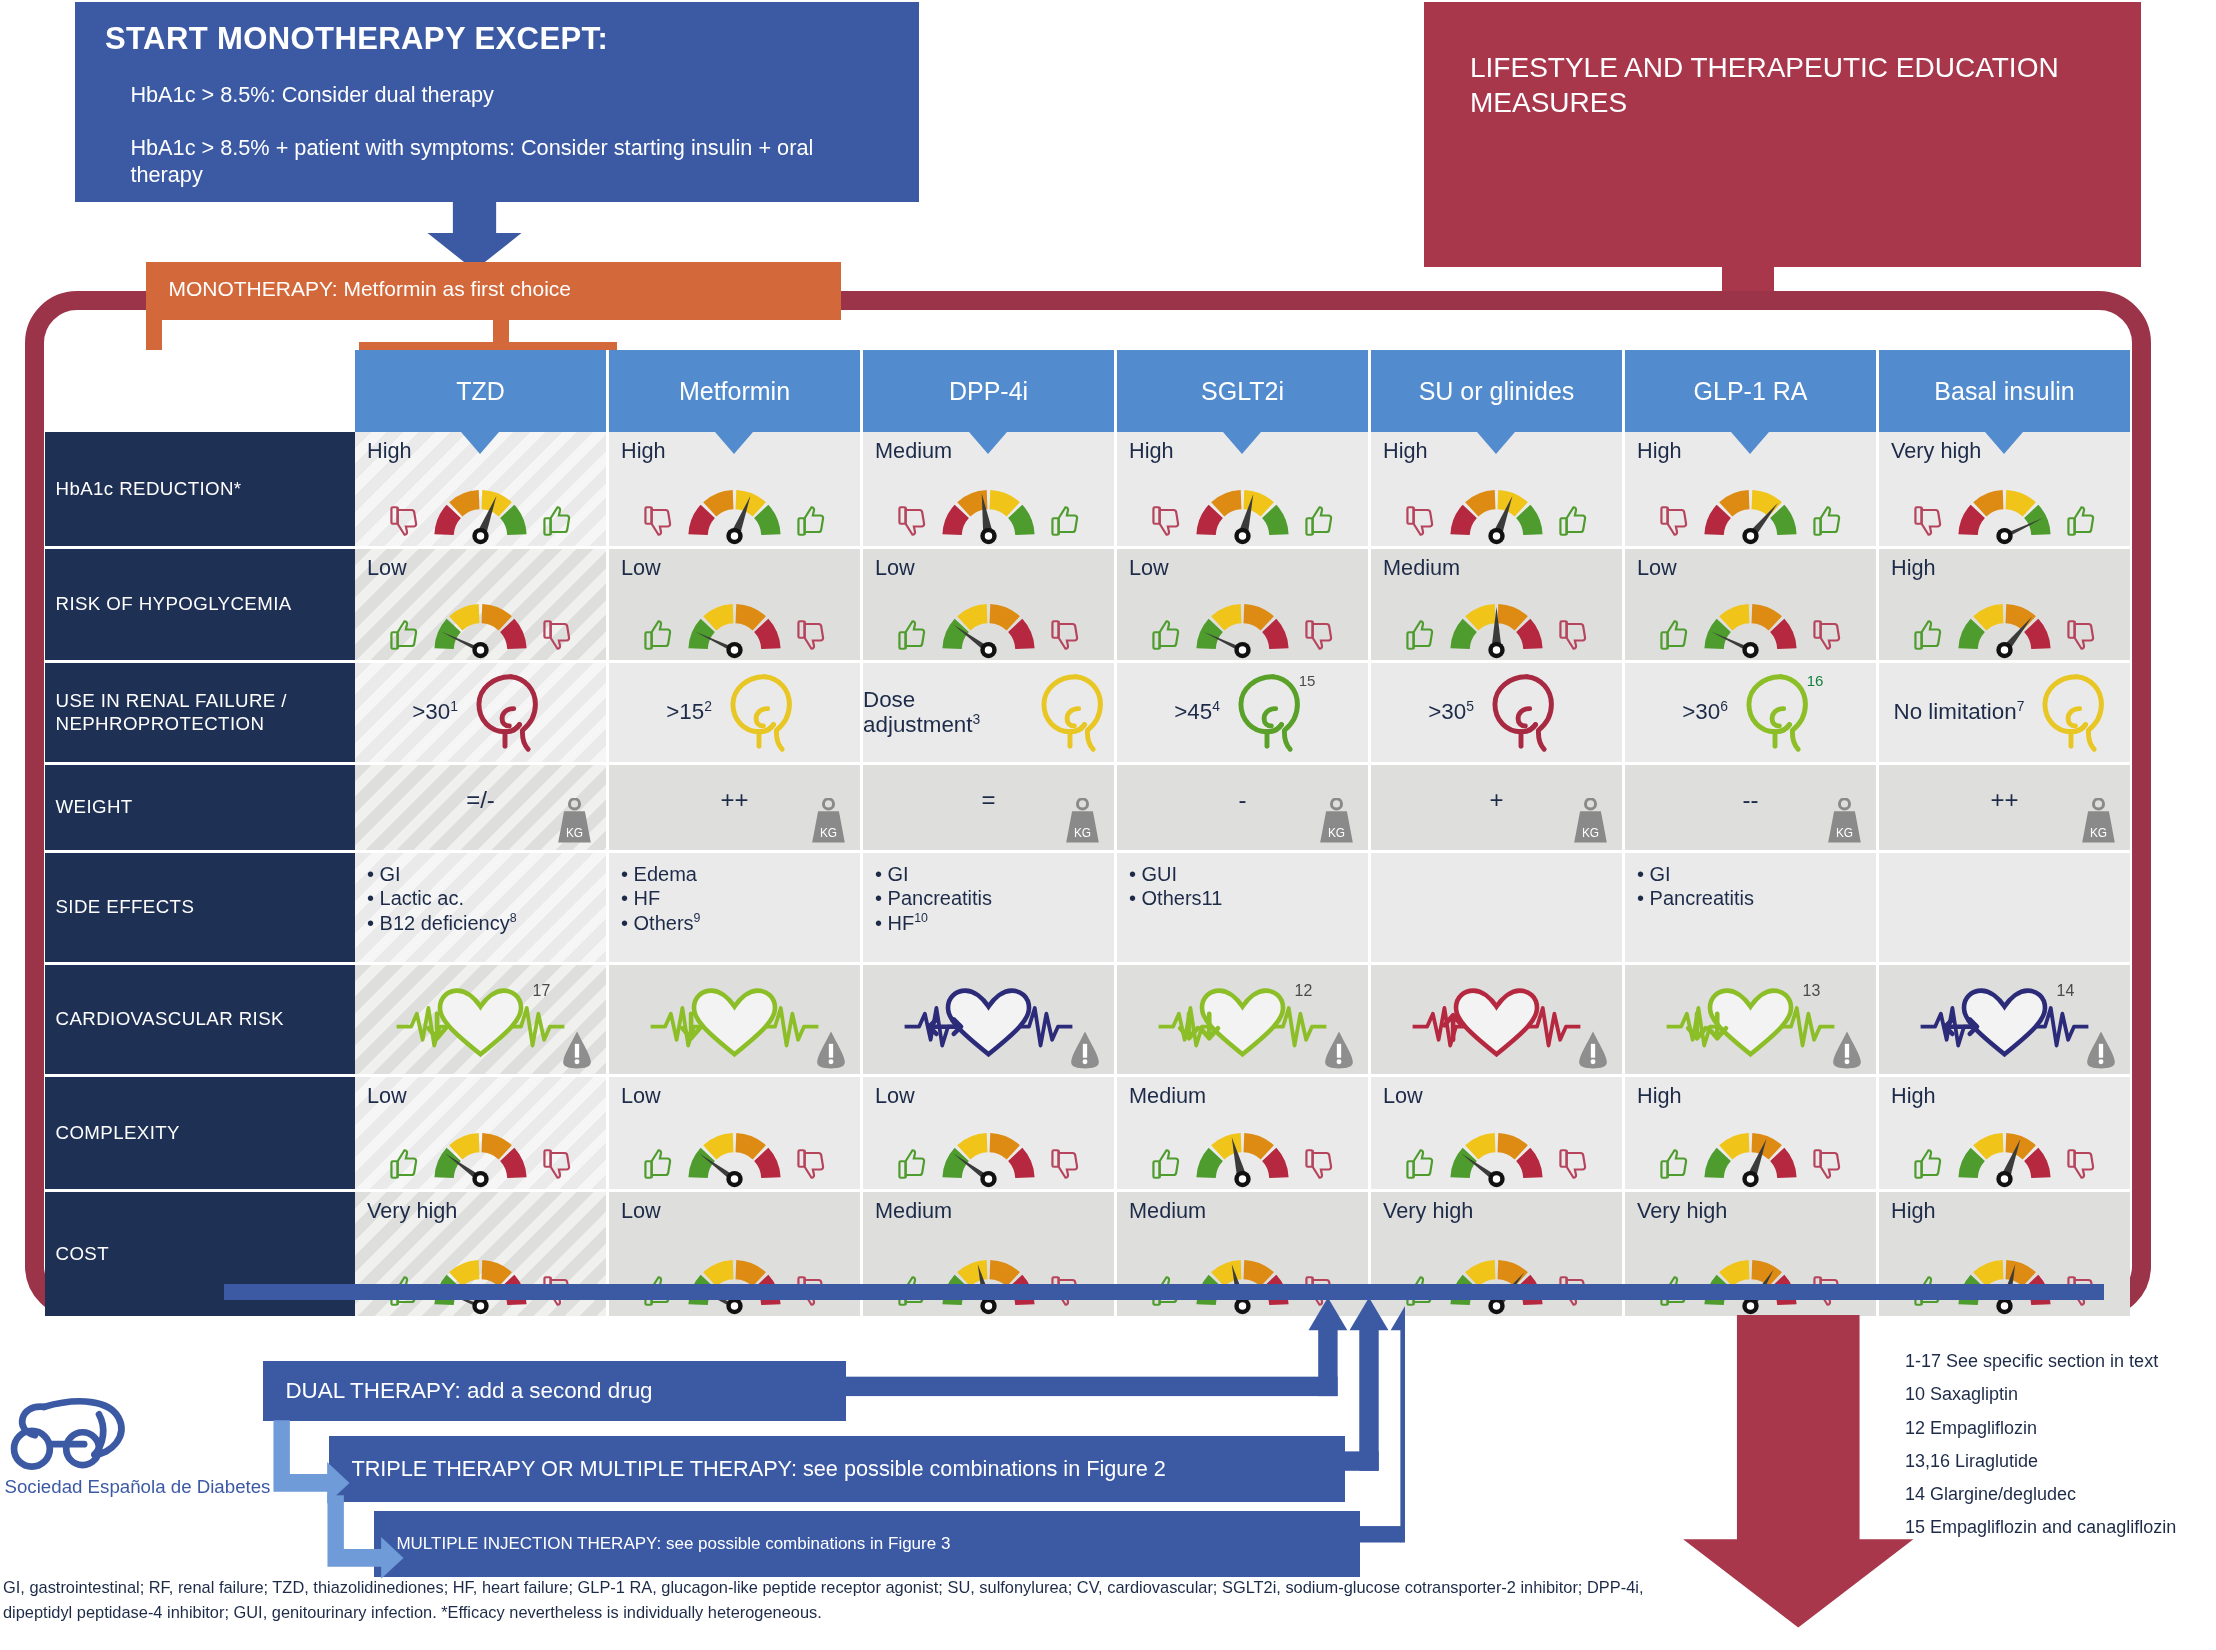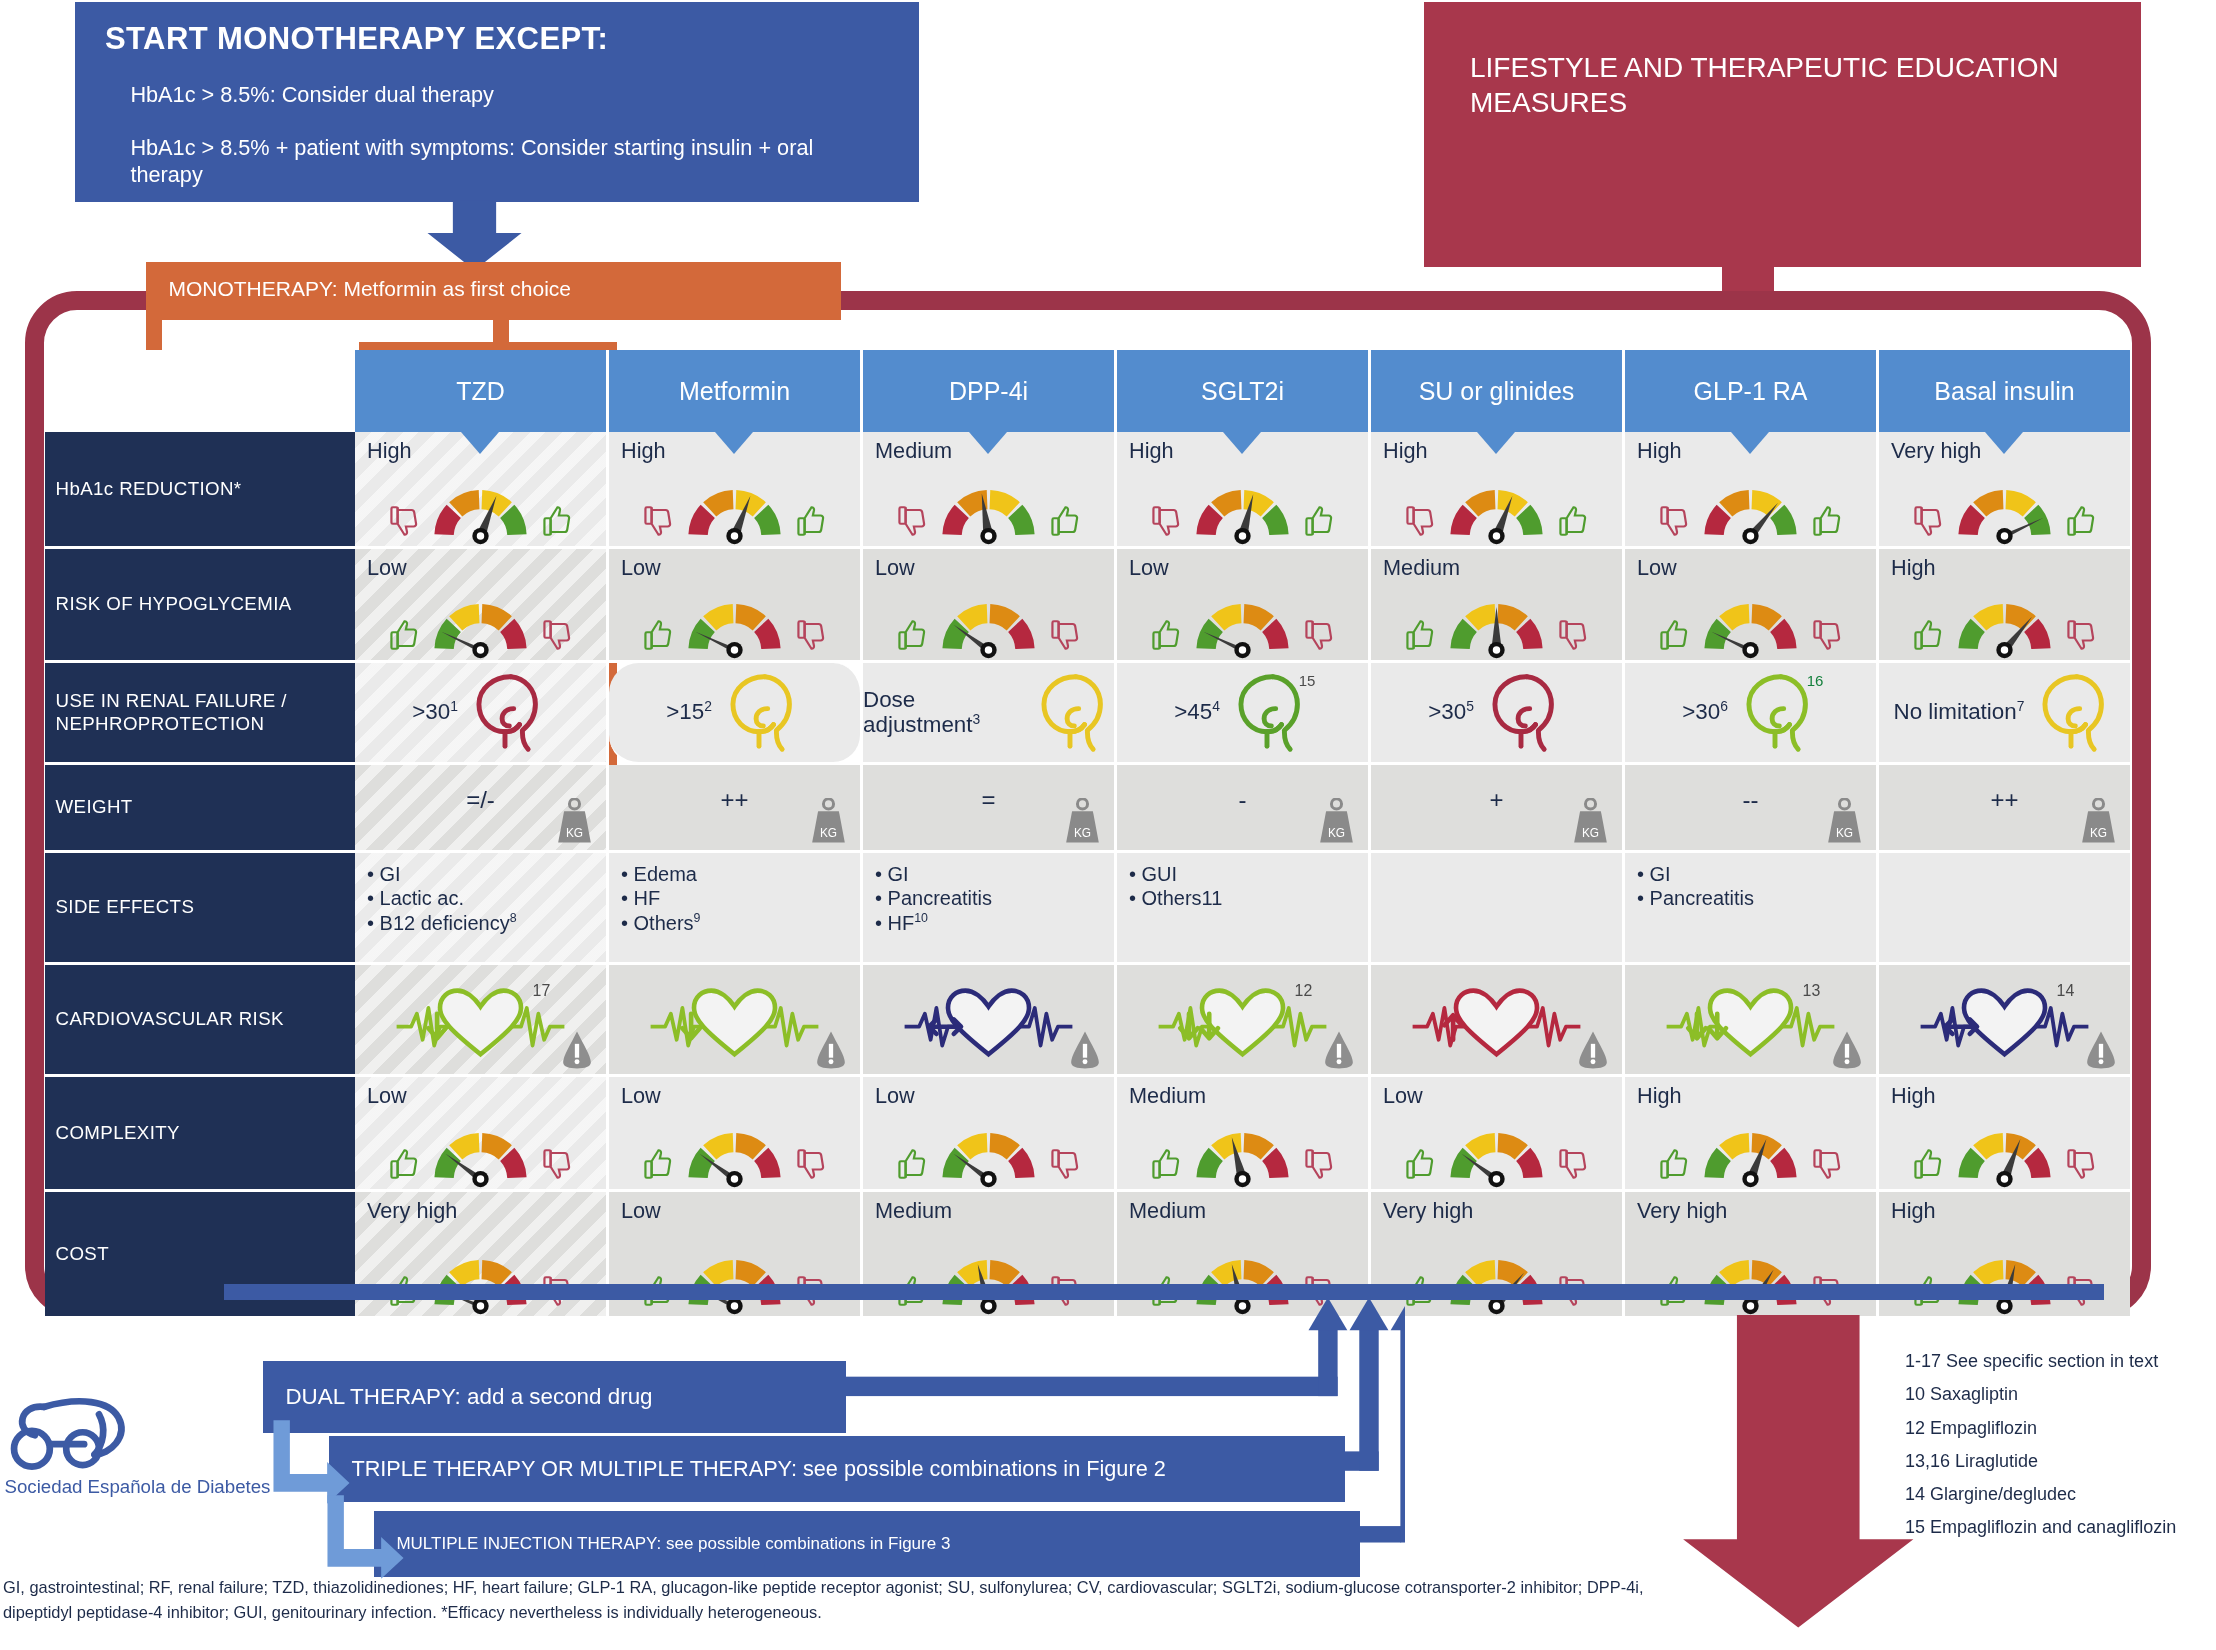--- a/index.html
+++ b/index.html
@@ -108,21 +108,21 @@
   .se-list{ position:relative; z-index:2; padding:9px 0 0 12px; font-size:20px; line-height:1.22; }
   .se-list div{ white-space:nowrap; }
   .warn{ position:absolute; right:12px; bottom:4.5px; z-index:3; }
 
   
   #blue-bar{ left:224px; top:1284px; width:1880px; height:16.4px; background:#3c5aa4; z-index:6;}
 
   
   .tbox{ background:#3c5aa4; color:#fff; display:flex; align-items:center;
          padding-left:22.4px; font-size:22.4px; }
-  #dual-box{ left:263px; top:1361px; width:583px; height:72px; }
+  #dual-box{ left:263px; top:1361px; width:583px; height:60px; }
   #triple-box{ left:329px; top:1436px; width:1016px; height:66px; font-size:21.7px;}
   #multi-box{ left:374px; top:1511px; width:986px; height:66px; font-size:17px;}
 
   
   #legend{ left:1905px; top:1345px; width:314px; font-size:18px; line-height:1.85; color:#1d2b49;}
 
   
   #red-down{ left:1674px; top:1315px; }
 
   
@@ -503,21 +503,21 @@
     <path d="M34 4c10 1 17 9 17 19 0 8-4 14-9 18"></path>
     <path d="M40 37c-2 3-5 5-10 5"></path>
     <path d="M30 42v10"></path>
     <path d="M36 26c-5 0-8 3-8 7 0 3 2 5 5 5"></path>
     <path d="M42 42c0 5 1 9 4 12"></path>
   </svg>
 
                </span>
           </div>
         </div>
-        <div class="cell" style="height: 102px; border-radius: 30px;">
+        <div class="cell" style="height: 102px;">
           <div class="kidney-cell">
                <span class="kidney-text">&gt;15<sup>2</sup></span>
                <span style="position:relative">
               <svg width="88" height="84" viewBox="0 0 60 58" fill="none" stroke="#e8c623" stroke-width="3.4" stroke-linecap="round" stroke-linejoin="round">
     <path d="M34 4C22 4 12 12 12 23c0 11 8 19 18 19 5 0 8-2 10-5"></path>
     <path d="M34 4c10 1 17 9 17 19 0 8-4 14-9 18"></path>
     <path d="M40 37c-2 3-5 5-10 5"></path>
     <path d="M30 42v10"></path>
     <path d="M36 26c-5 0-8 3-8 7 0 3 2 5 5 5"></path>
     <path d="M42 42c0 5 1 9 4 12"></path>

